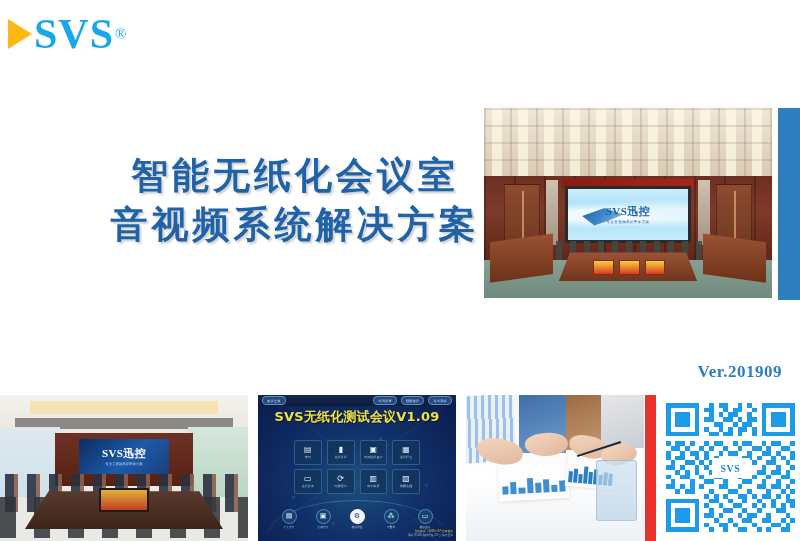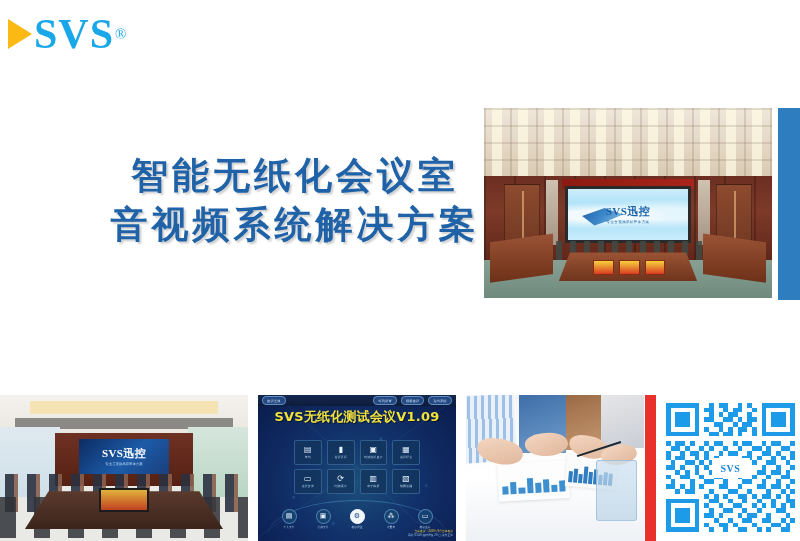--- a/index.html
+++ b/index.html
@@ -262,20 +262,21 @@
     <div class="hero-table"></div>
     <div class="hero-flags">
       <div class="hero-flag"></div>
       <div class="hero-flag"></div>
       <div class="hero-flag"></div>
     </div>
   </div>
 
   <div class="accent-bar"></div>
 
+  <div class="version">Ver.201909</div>
 
   <div class="strip">
 
     <div class="p1">
       <div class="p1-ceiling"></div>
       <div class="p1-ceil-a"></div>
       <div class="p1-ceil-b"></div>
       <div class="p1-ceil-c"></div>
       <div class="p1-window l"></div>
       <div class="p1-window r"></div>

